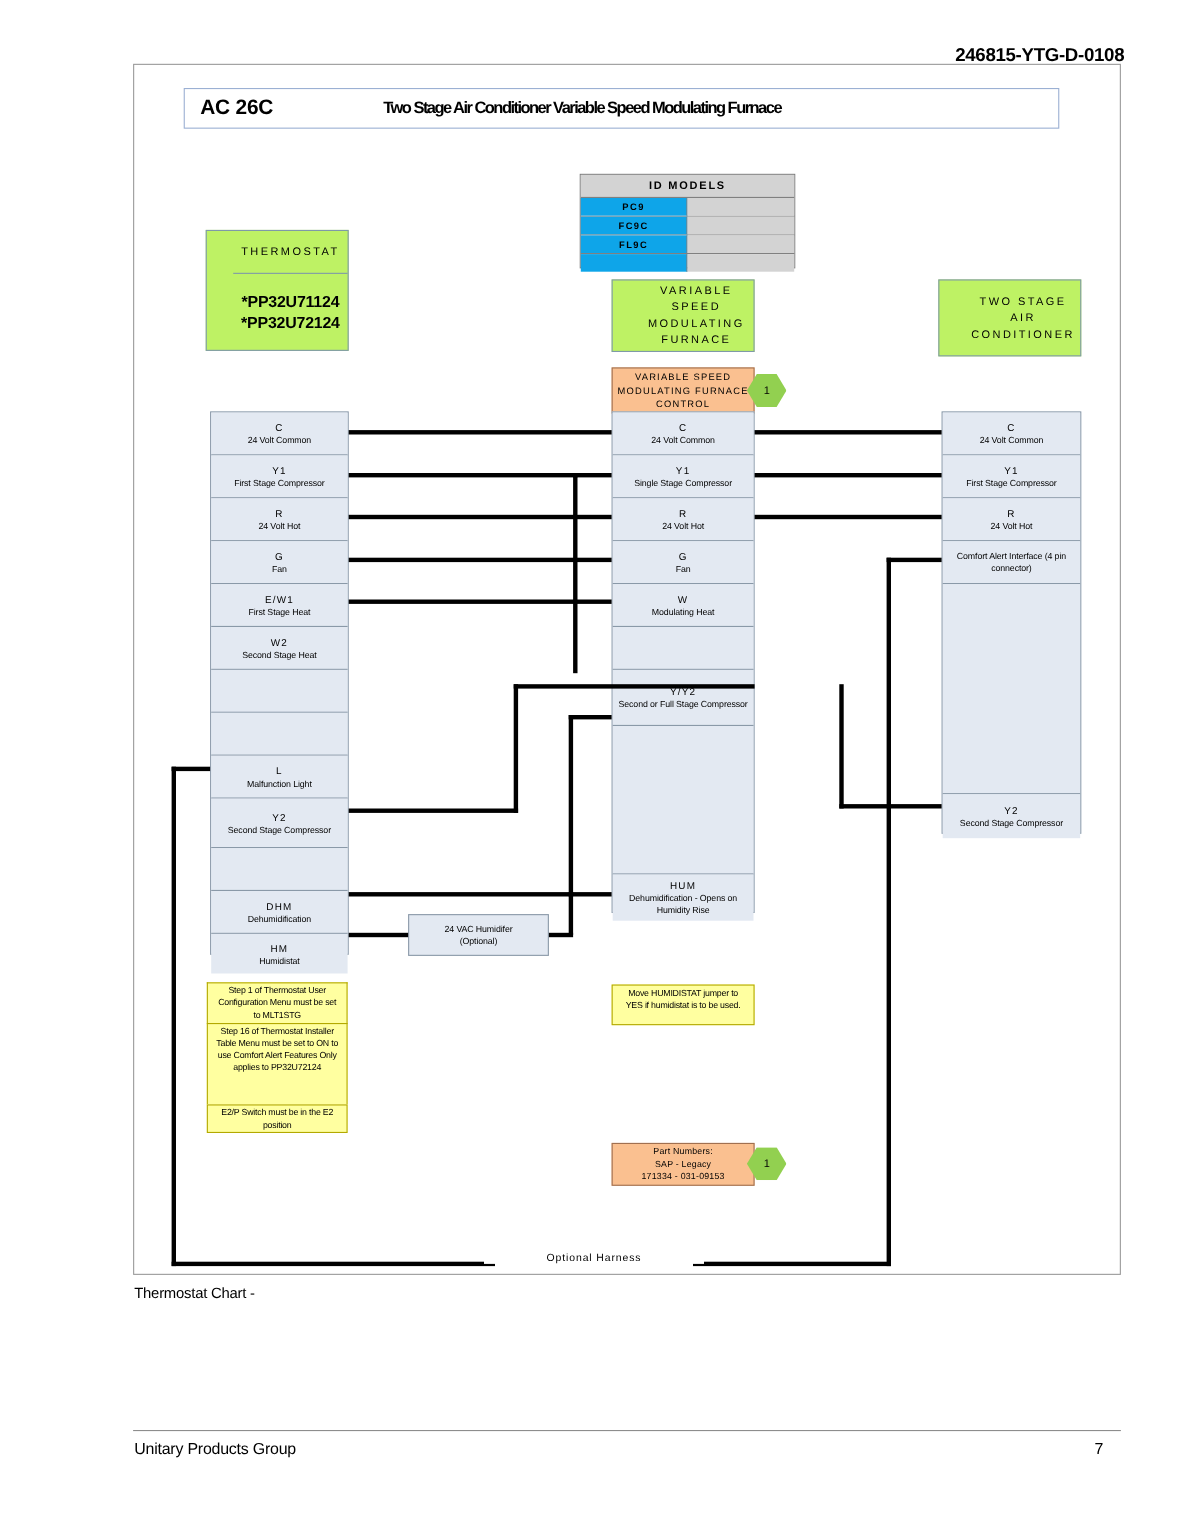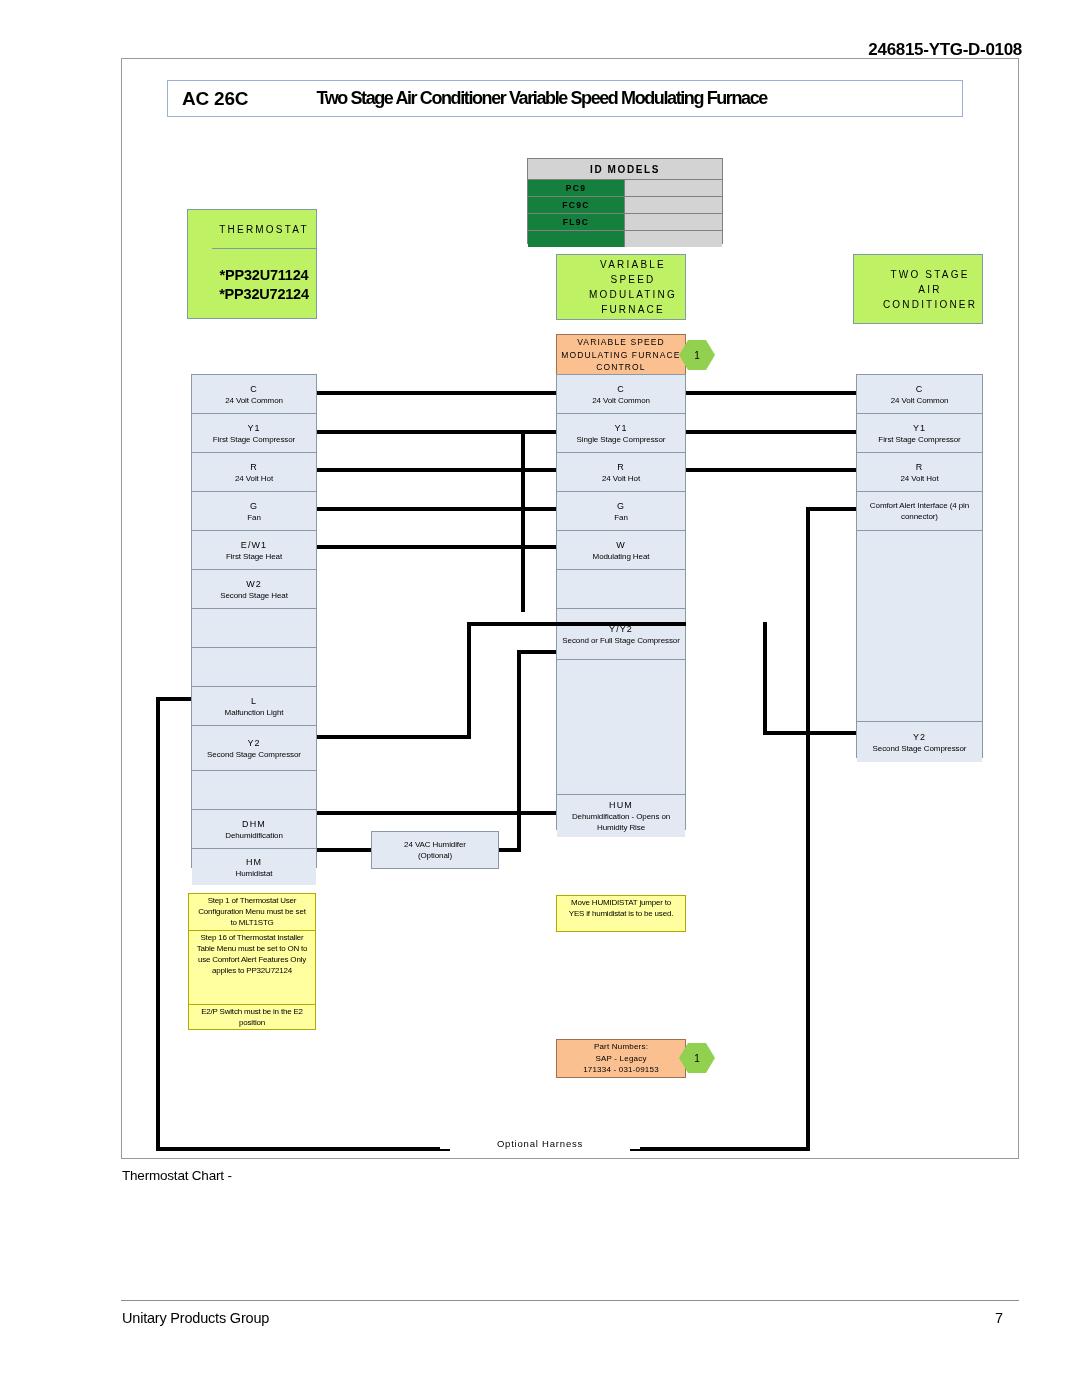--- a/index.html
+++ b/index.html
@@ -20,44 +20,44 @@
   
   #diagram-frame{
     left:121px;top:58px;width:898px;height:1101px;
     border:1px solid #9a9a9a;background:#fff;
   }
 
   
   #title-bar{
     left:167px;top:80px;width:796px;height:37px;
     border:1px solid #9bb0d3;background:#fff;
-    display:flex;align-items:center;
+    display:flex;align-items:center;gap:32px;
   }
   #title-code{font-size:19px;font-weight:bold;margin-left:14px;letter-spacing:-0.2px;}
   #title-text{
-    font-size:18px;font-weight:bold;margin-left:68px;
+    font-size:15px;font-weight:bold;margin-left:68px;
     letter-spacing:-1.4px;
   }
 
   
   #id-models{
     left:527px;top:158px;width:196px;height:86px;
     border:1px solid #808080;
   }
   #id-models .hdr{
     height:20px;background:#d3d3d3;border-bottom:1px solid #808080;
     display:flex;align-items:center;justify-content:center;
     font-size:10px;letter-spacing:1.6px;font-weight:bold;
   }
   #id-models .row{
     height:16px;display:flex;border-bottom:1px solid #808080;
   }
   #id-models .row:last-child{border-bottom:none;}
   #id-models .c1{
-    width:96px;border-right:1px solid #808080;background:#15803d;
+    width:96px;border-right:1px solid #808080;background:#0ea5e9;
     display:flex;align-items:center;justify-content:center;
     font-size:8.5px;letter-spacing:1.3px;font-weight:bold;
   }
   #id-models .c2{flex:1;background:#d3d3d3;}
 
   
   .headbox{
     border:1px solid #7f9aa8;background:#bef264;padding-left:24px;
   }
   .headbox .cap{

